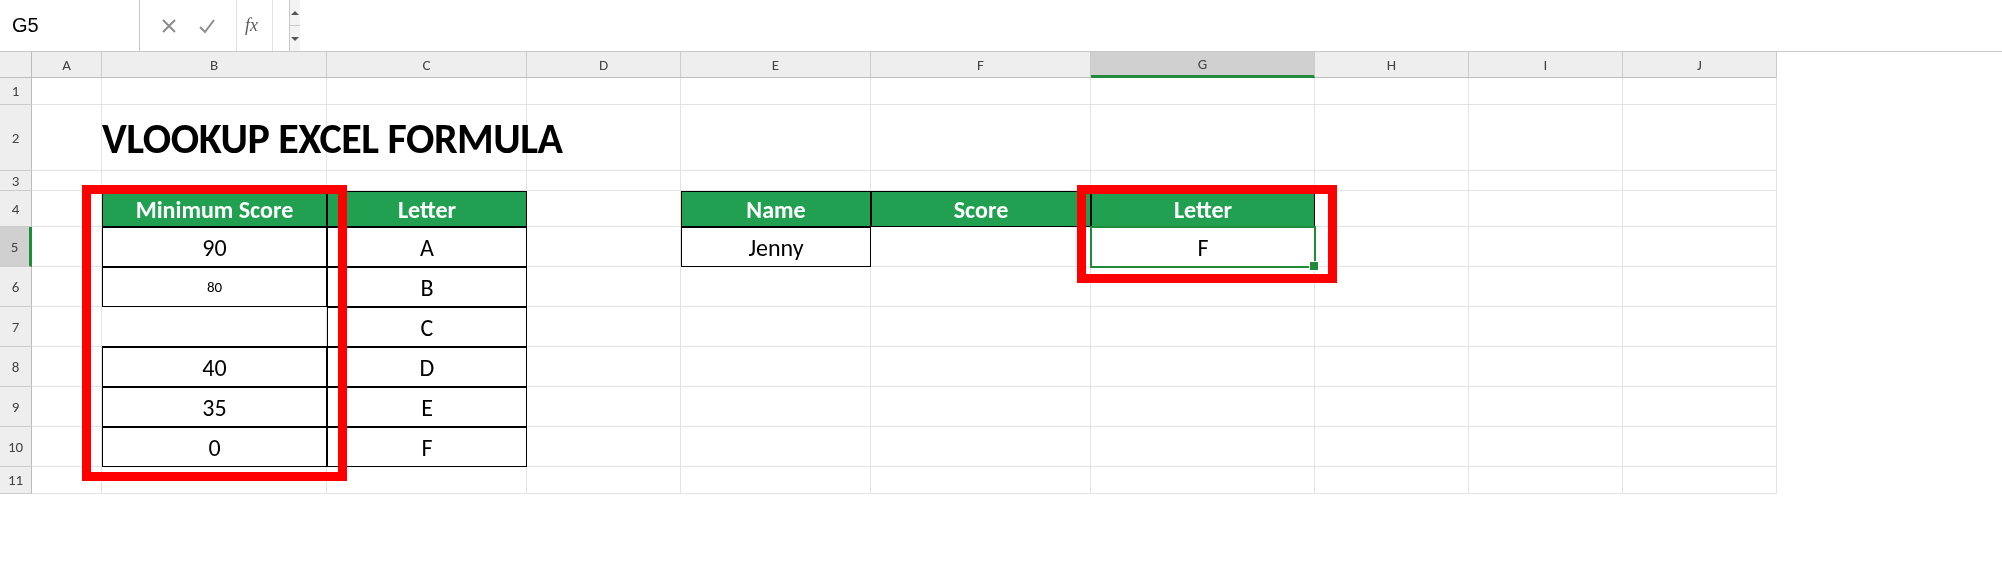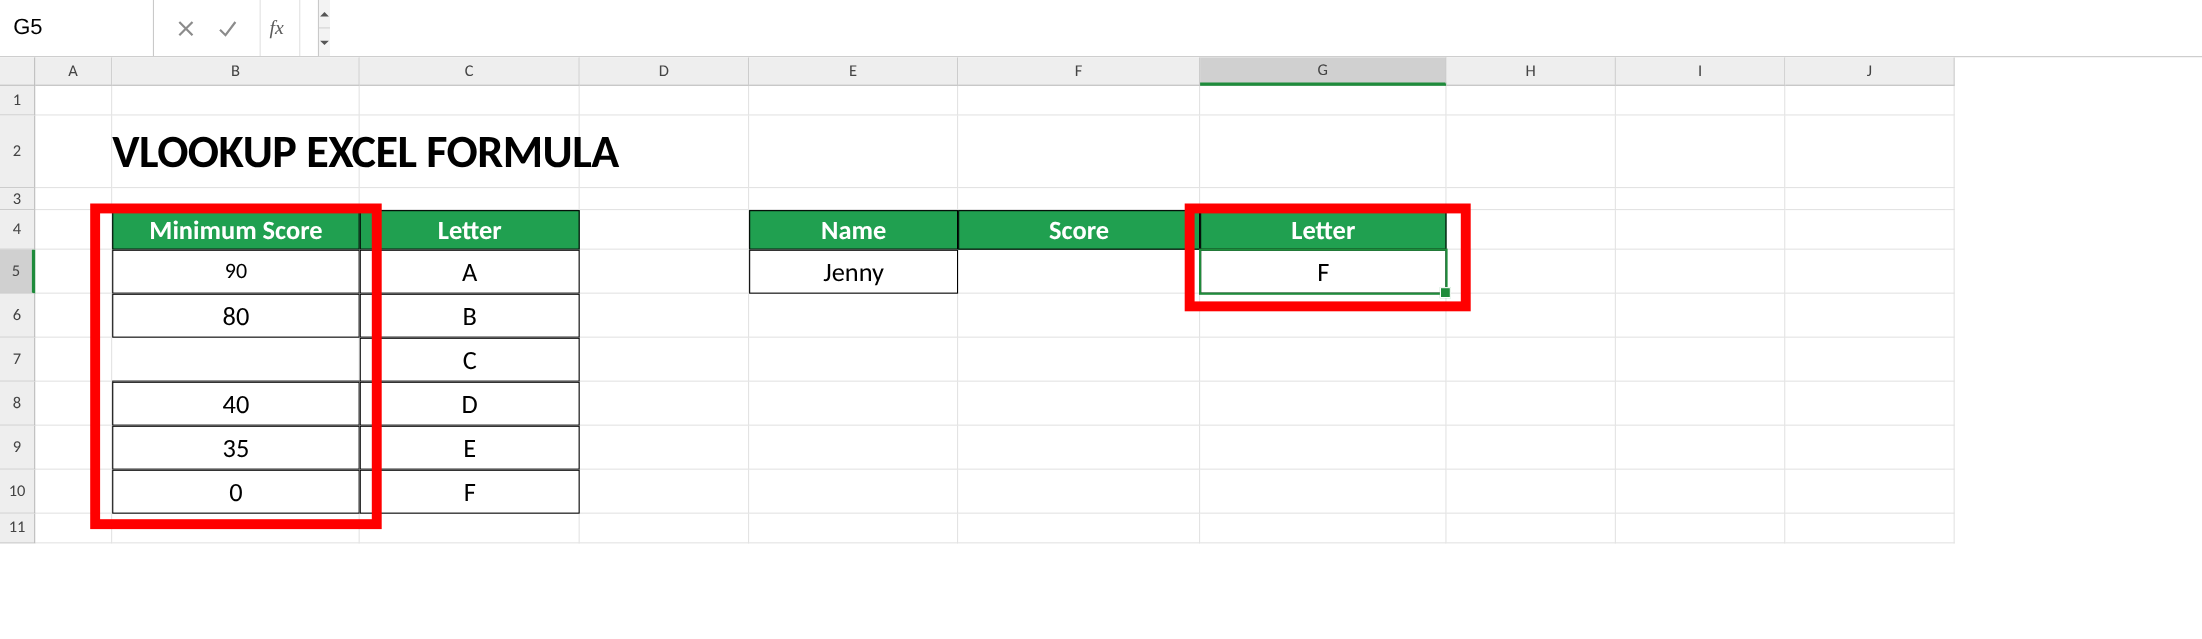--- a/index.html
+++ b/index.html
@@ -380,23 +380,23 @@
         <div class="cell" style="left: 1059px; top: 389px; width: 224px; height: 27px;"></div>
         <div class="cell" style="left: 1283px; top: 389px; width: 154px; height: 27px;"></div>
         <div class="cell" style="left: 1437px; top: 389px; width: 154px; height: 27px;"></div>
         <div class="cell" style="left: 1591px; top: 389px; width: 154px; height: 27px;"></div>
       </div>
 
     <div id="overlays" style="position: absolute; inset: 26px 0px 0px 32px; z-index: 6; pointer-events: none;">
         <div class="ov title" style="position: absolute; left: 70px; top: 27px; width: 800px; height: 66px; display: flex; align-items: center;">VLOOKUP EXCEL FORMULA</div>
         <div class="hcell tblcell" style="position: absolute; left: 70px; top: 113px; width: 225px; height: 36px; background: rgb(32, 160, 80); color: rgb(255, 255, 255); font-weight: 700; border: 1.5px solid rgb(0, 0, 0); display: flex; align-items: center; justify-content: center; font-size: 24px; pointer-events: auto;">Minimum Score</div>
         <div class="hcell tblcell" style="position: absolute; left: 295px; top: 113px; width: 200px; height: 36px; background: rgb(32, 160, 80); color: rgb(255, 255, 255); font-weight: 700; border: 1.5px solid rgb(0, 0, 0); display: flex; align-items: center; justify-content: center; font-size: 24px; pointer-events: auto;">Letter</div>
-        <div class="dcell tblcell" style="position: absolute; left: 70px; top: 149px; width: 225px; height: 40px; background: rgb(255, 255, 255); border: 1.5px solid rgb(0, 0, 0); display: flex; align-items: center; justify-content: center; font-size: 20px; pointer-events: auto;">90</div>
+        <div class="dcell tblcell" style="position: absolute; left: 70px; top: 149px; width: 225px; height: 40px; background: rgb(255, 255, 255); border: 1.5px solid rgb(0, 0, 0); display: flex; align-items: center; justify-content: center; font-size: 24px; pointer-events: auto;">90</div>
         <div class="dcell tblcell" style="position: absolute; left: 295px; top: 149px; width: 200px; height: 40px; background: rgb(255, 255, 255); border: 1.5px solid rgb(0, 0, 0); display: flex; align-items: center; justify-content: center; font-size: 24px; pointer-events: auto;">A</div>
-        <div class="dcell tblcell" style="position: absolute; left: 70px; top: 189px; width: 225px; height: 40px; background: rgb(255, 255, 255); border: 1.5px solid rgb(0, 0, 0); display: flex; align-items: center; justify-content: center; font-size: 24px; pointer-events: auto;">80</div>
+        <div class="dcell tblcell" style="position: absolute; left: 70px; top: 189px; width: 225px; height: 40px; background: rgb(255, 255, 255); border: 1.5px solid rgb(0, 0, 0); display: flex; align-items: center; justify-content: center; font-size: 15px; pointer-events: auto;">80</div>
         <div class="dcell tblcell" style="position: absolute; left: 295px; top: 189px; width: 200px; height: 40px; background: rgb(255, 255, 255); border: 1.5px solid rgb(0, 0, 0); display: flex; align-items: center; justify-content: center; font-size: 24px; pointer-events: auto;">B</div>
         <div class="dcell tblcell" style="position: absolute; left: 70px; top: 229px; width: 229px; height: 40px; background: rgb(255, 255, 255); border: 1.5px solid rgb(0, 0, 0); display: flex; align-items: center; justify-content: center; font-size: 28px; pointer-events: auto; margin-top: 39px;">65</div>
         <div class="dcell tblcell" style="position: absolute; left: 295px; top: 229px; width: 200px; height: 40px; background: rgb(255, 255, 255); border: 1.5px solid rgb(0, 0, 0); display: flex; align-items: center; justify-content: center; font-size: 24px; pointer-events: auto;">C</div>
         <div class="dcell tblcell" style="position: absolute; left: 70px; top: 269px; width: 225px; height: 40px; background: rgb(255, 255, 255); border: 1.5px solid rgb(0, 0, 0); display: flex; align-items: center; justify-content: center; font-size: 24px; pointer-events: auto;">40</div>
         <div class="dcell tblcell" style="position: absolute; left: 295px; top: 269px; width: 200px; height: 40px; background: rgb(255, 255, 255); border: 1.5px solid rgb(0, 0, 0); display: flex; align-items: center; justify-content: center; font-size: 24px; pointer-events: auto;">D</div>
         <div class="dcell tblcell" style="position: absolute; left: 70px; top: 309px; width: 225px; height: 40px; background: rgb(255, 255, 255); border: 1.5px solid rgb(0, 0, 0); display: flex; align-items: center; justify-content: center; font-size: 24px; pointer-events: auto;">35</div>
         <div class="dcell tblcell" style="position: absolute; left: 295px; top: 309px; width: 200px; height: 40px; background: rgb(255, 255, 255); border: 1.5px solid rgb(0, 0, 0); display: flex; align-items: center; justify-content: center; font-size: 24px; pointer-events: auto;">E</div>
         <div class="dcell tblcell" style="position: absolute; left: 70px; top: 349px; width: 225px; height: 40px; background: rgb(255, 255, 255); border: 1.5px solid rgb(0, 0, 0); display: flex; align-items: center; justify-content: center; font-size: 24px; pointer-events: auto;">0</div>
         <div class="dcell tblcell" style="position: absolute; left: 295px; top: 349px; width: 200px; height: 40px; background: rgb(255, 255, 255); border: 1.5px solid rgb(0, 0, 0); display: flex; align-items: center; justify-content: center; font-size: 24px; pointer-events: auto;">F</div>
         <div class="hcell" style="position: absolute; left: 839px; top: 113px; width: 220px; height: 36px; background: rgb(32, 160, 80); color: rgb(255, 255, 255); font-weight: 700; border: 1.5px solid rgb(0, 0, 0); display: flex; align-items: center; justify-content: center; font-size: 24px; pointer-events: auto;">Score</div>

